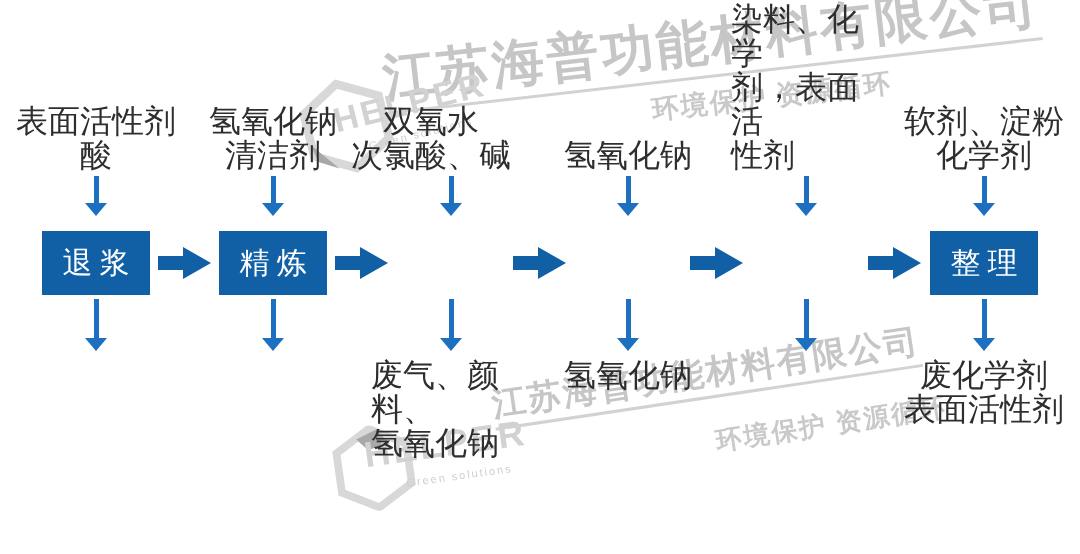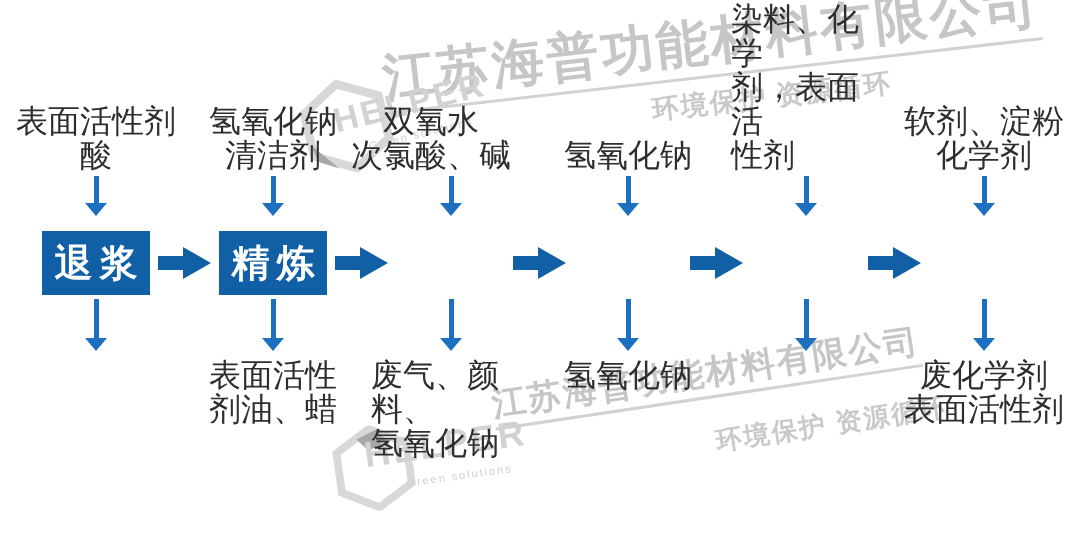--- a/index.html
+++ b/index.html
@@ -35,21 +35,21 @@
     position:absolute;z-index:1;width:176px;font-size:32px;line-height:34px;
     color:var(--text-dark,#2e2e2e);font-weight:500;text-align:center;white-space:pre-line;
   }
   .input-label{top:58px;height:114px;display:flex;flex-direction:column;justify-content:flex-end;}
   .output-label{top:358px;}
   .align-left{text-align:left;}
   .step-box{
     position:absolute;z-index:1;top:231px;width:108px;height:64px;
     background:var(--box-blue,#1160a5);display:flex;align-items:center;justify-content:center;
   }
-  .step-name{color:#ffffff;font-size:38px;font-weight:700;letter-spacing:7px;margin-right:-7px;}
+  .step-name{color:#ffffff;font-size:30px;font-weight:400;letter-spacing:7px;margin-right:-7px;}
   .down-arrow{position:absolute;z-index:1;width:22px;}
   .input-arrow{top:176px;height:40px;}
   .output-arrow{top:299px;height:52px;}
   .da-stem{position:absolute;left:8.5px;top:0;width:5px;background:var(--arrow-blue,#1d6fbf);}
   .input-arrow .da-stem{height:27px;}
   .output-arrow .da-stem{height:39px;}
   .da-head{position:absolute;bottom:0;left:0;width:0;height:0;
     border-left:11px solid transparent;border-right:11px solid transparent;
     border-top:13px solid var(--arrow-blue,#1d6fbf);}
   .flow-arrow{position:absolute;z-index:1;top:247px;width:53px;height:32px;}
@@ -115,22 +115,20 @@
       <span class="da-stem"></span>
       <span class="da-head"></span>
     </div>
   <div class="step-box" style="left:219px">
       <span class="step-name">精炼</span>
     </div>
   <div class="down-arrow output-arrow" style="left:262px">
       <span class="da-stem"></span>
       <span class="da-head"></span>
     </div>
-  <div class="label output-label" style="left:185px">表面活性
-剂油、蜡</div>
 
   <div class="flow-arrow" style="left:335px">
       <span class="fa-tail"></span>
       <span class="fa-head"></span>
     </div>
 
   <div class="label input-label" style="left:343px">双氧水
 次氯酸、碱</div>
   <div class="down-arrow input-arrow" style="left:440px">
       <span class="da-stem"></span>
@@ -180,20 +178,23 @@
       <span class="fa-tail"></span>
       <span class="fa-head"></span>
     </div>
 
   <div class="label input-label" style="left:896px">软剂、淀粉
 化学剂</div>
   <div class="down-arrow input-arrow" style="left:973px">
       <span class="da-stem"></span>
       <span class="da-head"></span>
     </div>
+  <div class="step-box" style="left:930px">
+      <span class="step-name">整理</span>
+    </div>
   <div class="down-arrow output-arrow" style="left:973px">
       <span class="da-stem"></span>
       <span class="da-head"></span>
     </div>
   <div class="label output-label" style="left:896px">废化学剂
 表面活性剂</div>
 
 </div>
 
 </body></html>

